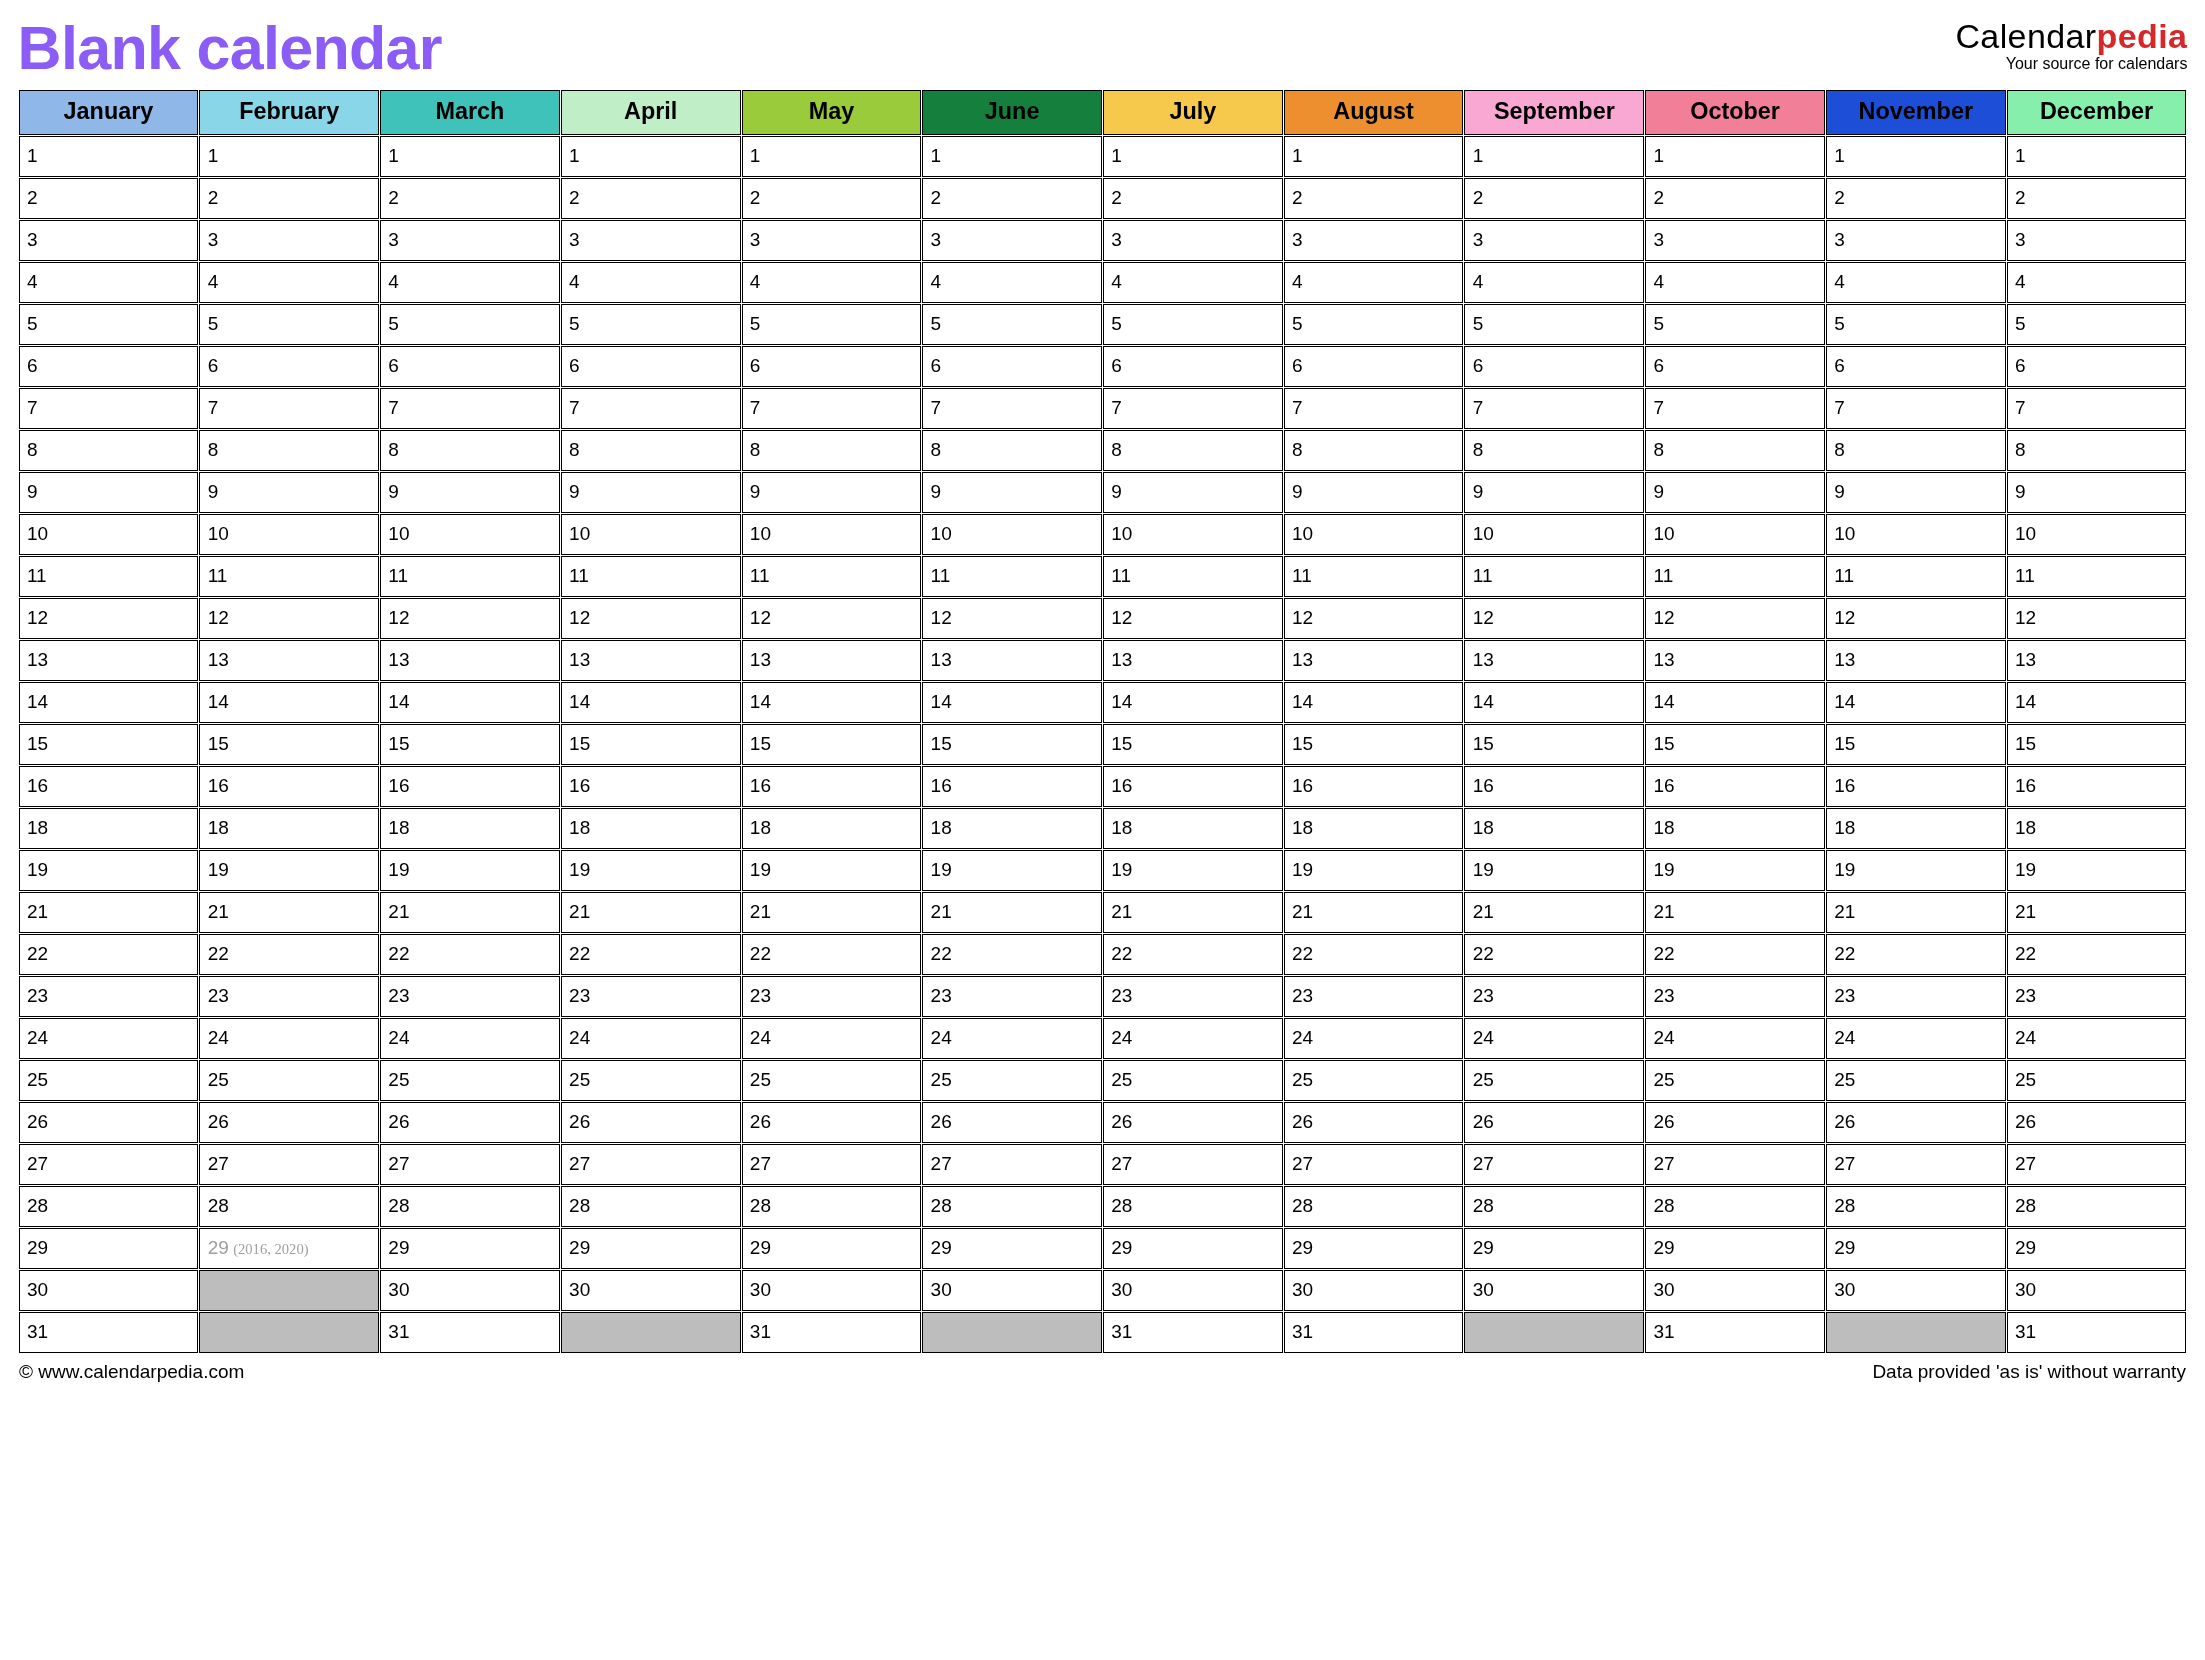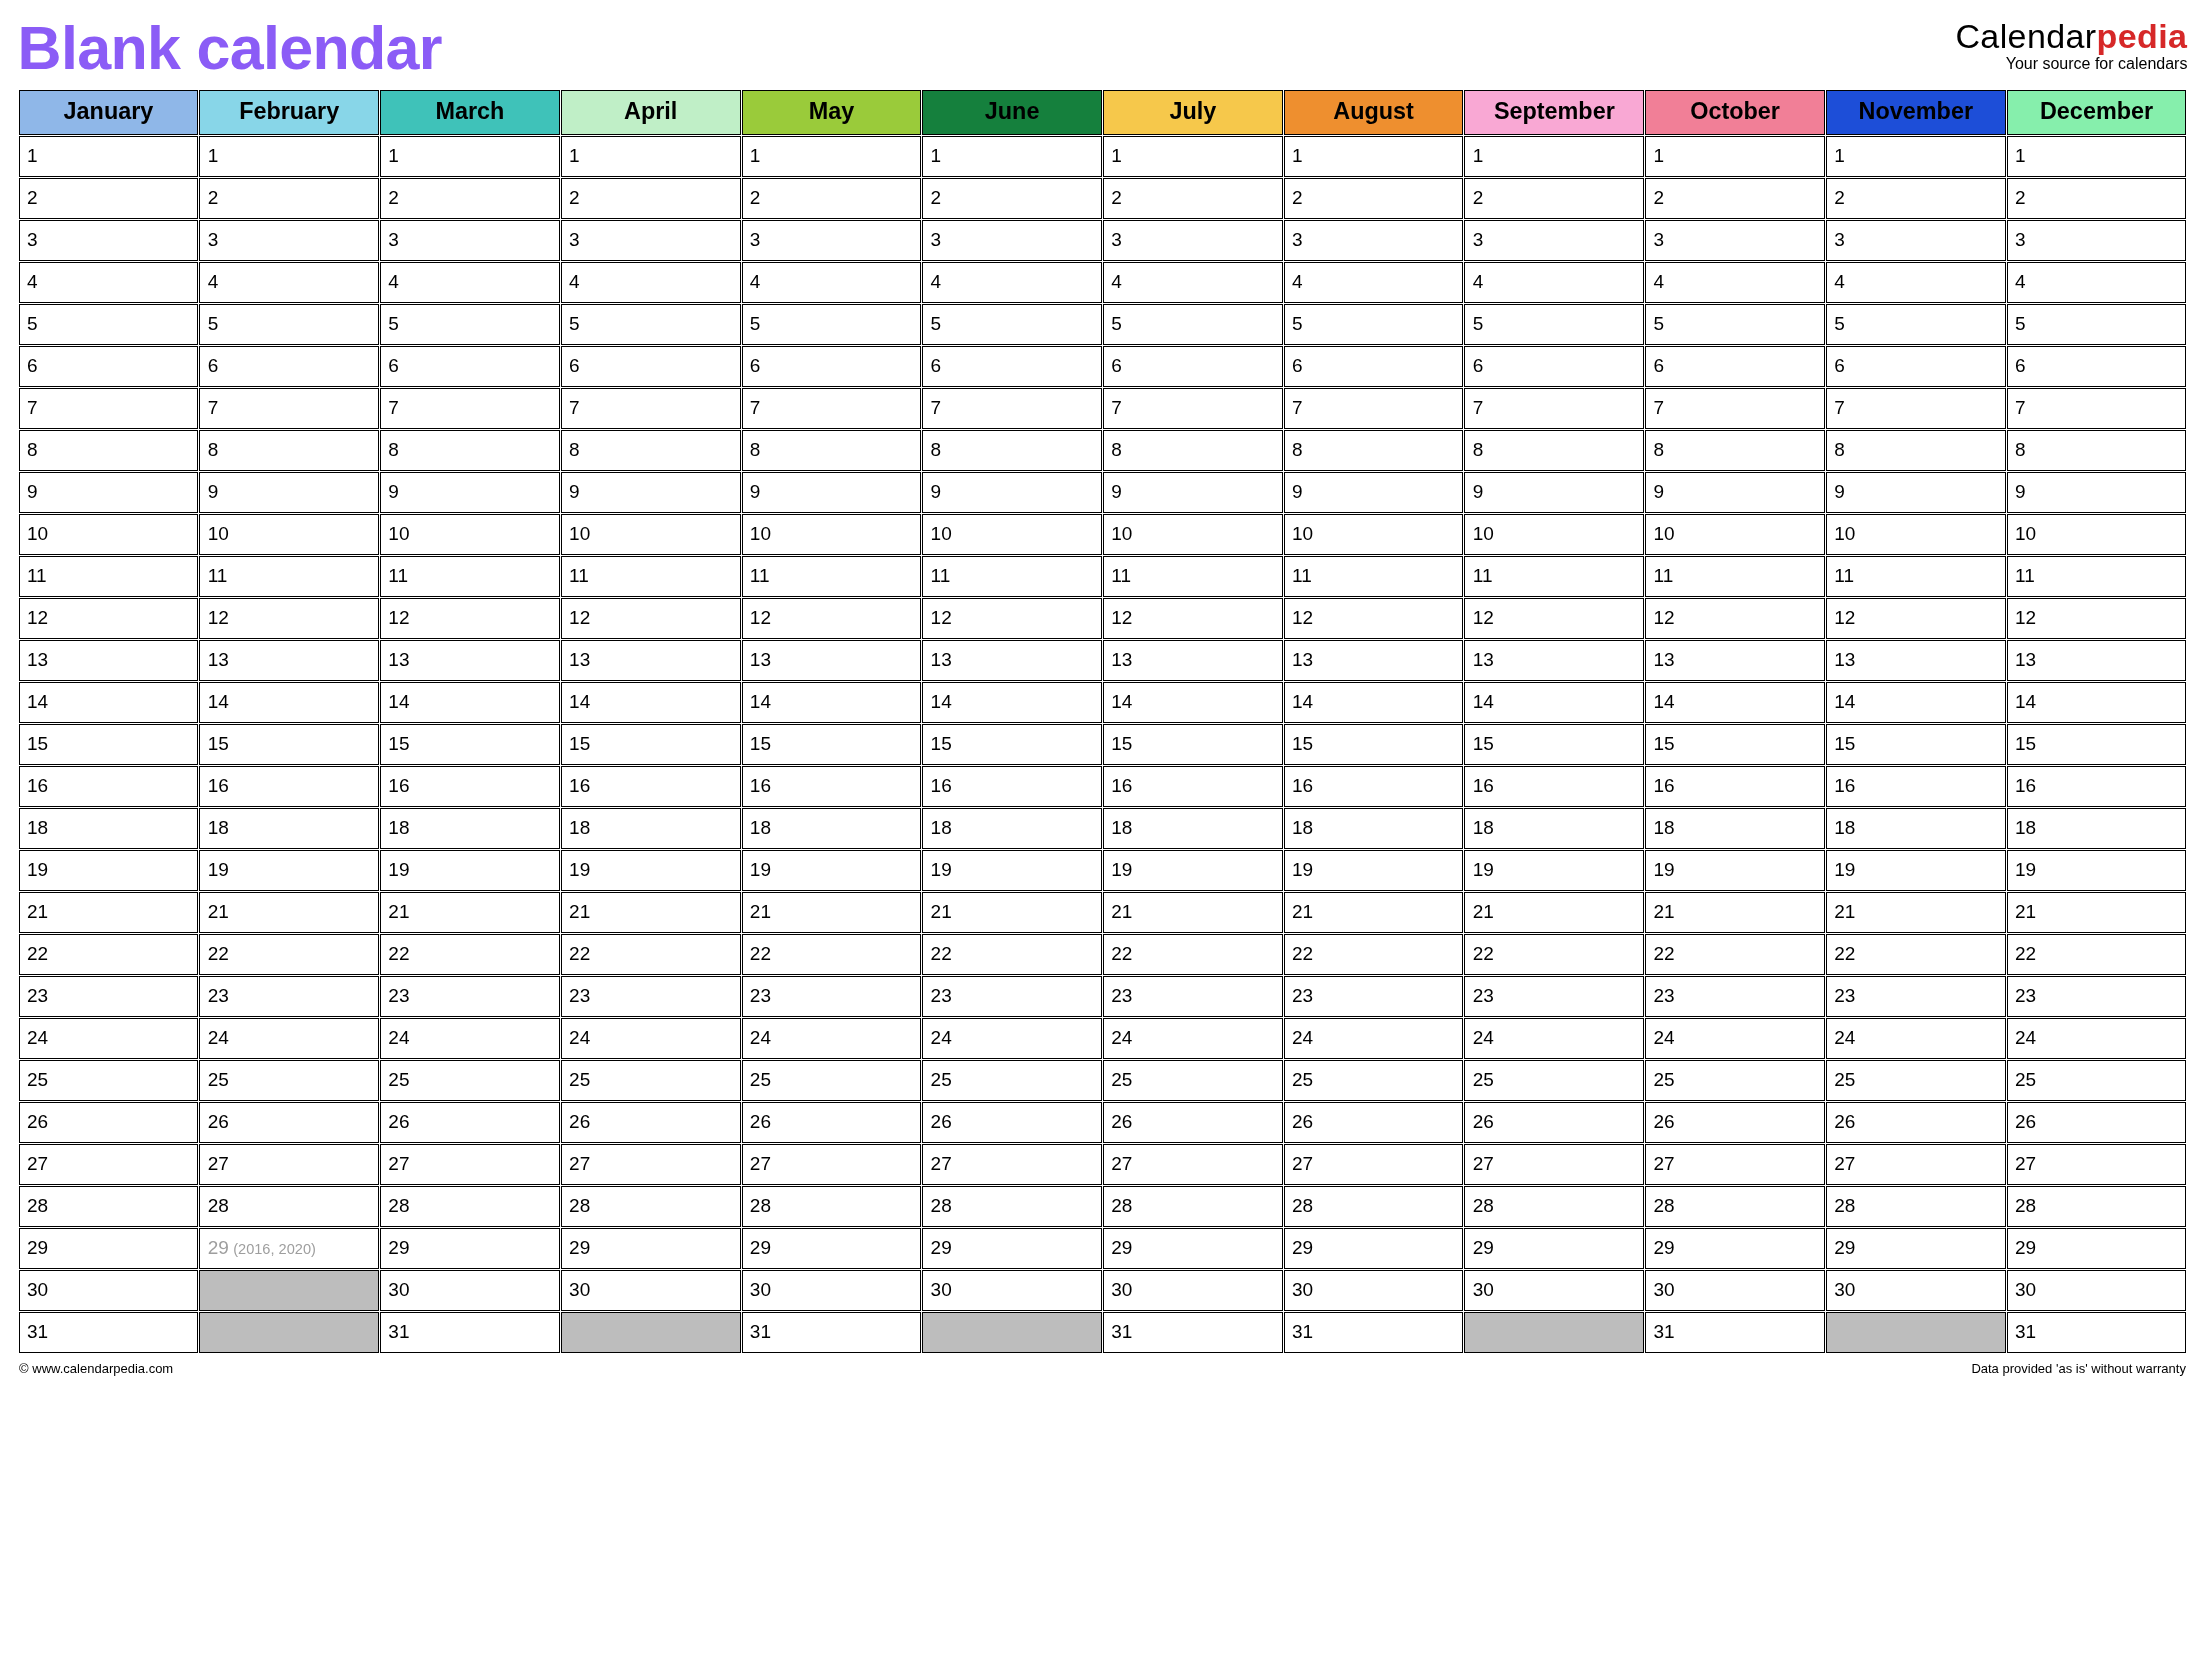--- a/index.html
+++ b/index.html
@@ -47,25 +47,25 @@
     font-size: 19px;
     padding: 5.9px 7.3px 7.3px 7.3px;
     text-align: left;
     color: #000;
     height: 41px;
     vertical-align: middle;
     background: #fff;
   }
   table.cal td.gray { background: #bdbdbd; }
   table.cal td.leap { color: #9e9e9e; }
-  table.cal td .leap-note { font-size: 14.6px; color: #9e9e9e; margin-left: 4.4px; }
+  table.cal td .leap-note { font-size: 14.6px; color: #9e9e9e; margin-left: 4.4px; font-family: Liberation Serif, serif; }
   .footer {
     display: flex;
     justify-content: space-between;
-    font-size: 13px;
+    font-size: 19px;
     margin-top: 7.3px;
     padding: 0 1.5px;
   }
 </style>
 </head>
 <body>
 
 <div class="header">
   <div class="title">Blank calendar</div>
   <div class="brand">

